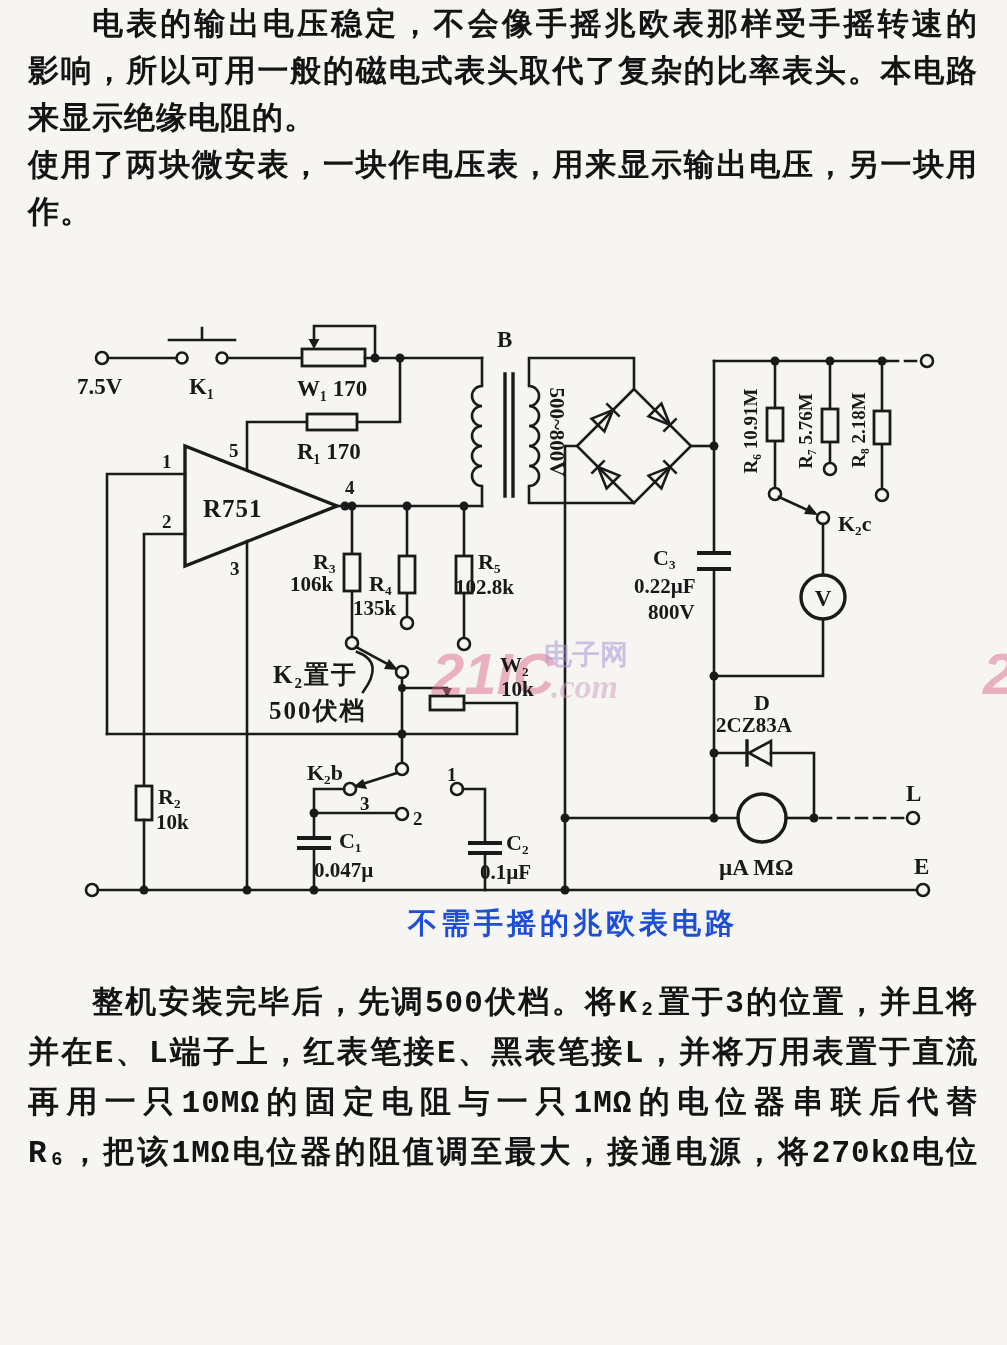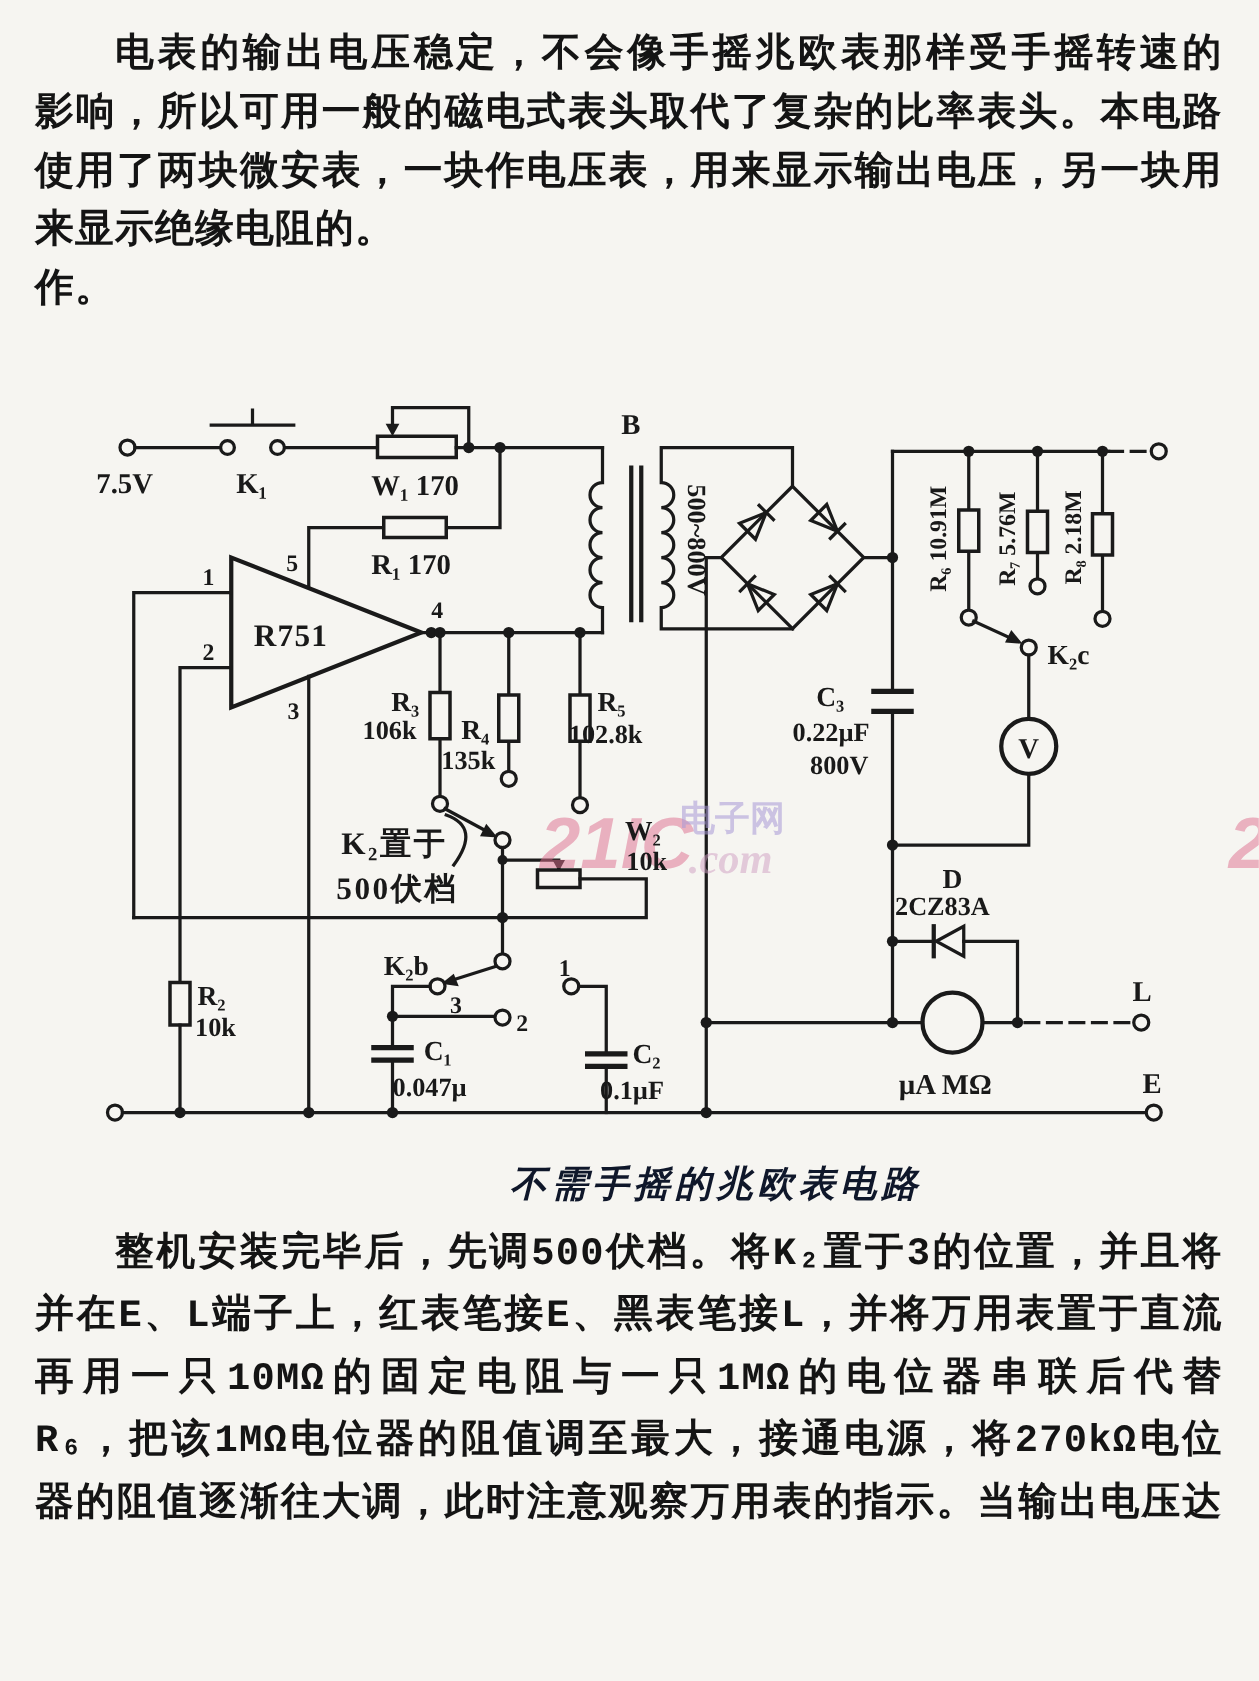--- a/index.html
+++ b/index.html
@@ -5,38 +5,37 @@
   html,body{margin:0;padding:0;}
   body{
     width:1007px;height:1345px;
     background:#f6f5f1;
     position:relative;
     overflow:hidden;
     font-family:"Liberation Serif","DejaVu Serif",serif;
     color:#191919;
   }
   .para{position:absolute;left:28px;width:950px;}
-  .para-top{top:18px;}
+  .para-top{top:0;}
   .para-bottom{top:979px;}
   .tline{
     font-weight:700;
     font-size:31px;
     letter-spacing:1px;
     height:47px;line-height:47px;
     color:#141414;
   }
   .para-bottom .tline{height:50px;line-height:50px;font-family:Liberation Mono, monospace;}
   .just{text-align:justify;text-align-last:justify;}
   .indent{text-indent:64px;}
   .gap{margin-top:14px;}
   .caption{
-    position:absolute;left:408px;top:928px;
+    position:absolute;left:408px;top:904px;
     font-weight:700;font-size:29px;letter-spacing:4px;
-    color:#0f172a;
-    font-style:italic;
+    color:#1d4ed8;
   }
   svg{position:absolute;left:57px;top:316px;}
   .w{stroke:#1a1a1a;stroke-width:2.6;fill:none;stroke-linecap:square;stroke-linejoin:miter;}
   .w3{stroke:#1a1a1a;stroke-width:3.4;fill:none;stroke-linecap:square;}
   .plate{stroke:#1a1a1a;stroke-width:4.2;fill:none;stroke-linecap:butt;}
   .dash{stroke-dasharray:11 7;}
   .box{fill:#f6f5f1;stroke:#1a1a1a;stroke-width:2.8;}
   .term{fill:#f6f5f1;stroke:#1a1a1a;stroke-width:2.6;}
   .dot{fill:#1a1a1a;stroke:none;}
   .barb{fill:#1a1a1a;stroke:none;}
@@ -51,22 +50,22 @@
   .wm-com{font-family:"Liberation Serif","DejaVu Serif",serif;font-style:italic;font-weight:700;font-size:34px;opacity:.5;}
 </style>
 </head>
 <body>
 
 <div>
 
   <div class="para para-top">
     <div class="tline just indent">电表的输出电压稳定，不会像手摇兆欧表那样受手摇转速的</div>
     <div class="tline just">影响，所以可用一般的磁电式表头取代了复杂的比率表头。本电路</div>
+    <div class="tline">来显示绝缘电阻的。</div>
     <div class="tline just">使用了两块微安表，一块作电压表，用来显示输出电压，另一块用</div>
-    <div class="tline">来显示绝缘电阻的。</div>
     <div class="tline">作。</div>
   </div>
 
   <svg width="950" height="600" viewBox="0 0 950 600">
 
     <g>
       <circle class="term" cx="45" cy="42" r="6"></circle>
       <path class="w" d="M51,42 H119"></path>
       <circle class="term" cx="125" cy="42" r="5.5"></circle>
       <circle class="term" cx="165" cy="42" r="5.5"></circle>
@@ -294,16 +293,15 @@
     </g>
   </svg>
 
   <div class="caption">不需手摇的兆欧表电路</div>
 
   <div class="para para-bottom">
     <div class="tline just indent">整机安装完毕后，先调500伏档。将K₂置于3的位置，并且将</div>
     <div class="tline just">并在E、L端子上，红表笔接E、黑表笔接L，并将万用表置于直流</div>
     <div class="tline just">再用一只10MΩ的固定电阻与一只1MΩ的电位器串联后代替</div>
     <div class="tline just">R₆，把该1MΩ电位器的阻值调至最大，接通电源，将270kΩ电位</div>
-    <div class="tline just">器的阻值逐渐往大调，此时注意观察万用表的指示。当输出电压达</div>
   </div>
 
 </div>
 
 </body></html>

